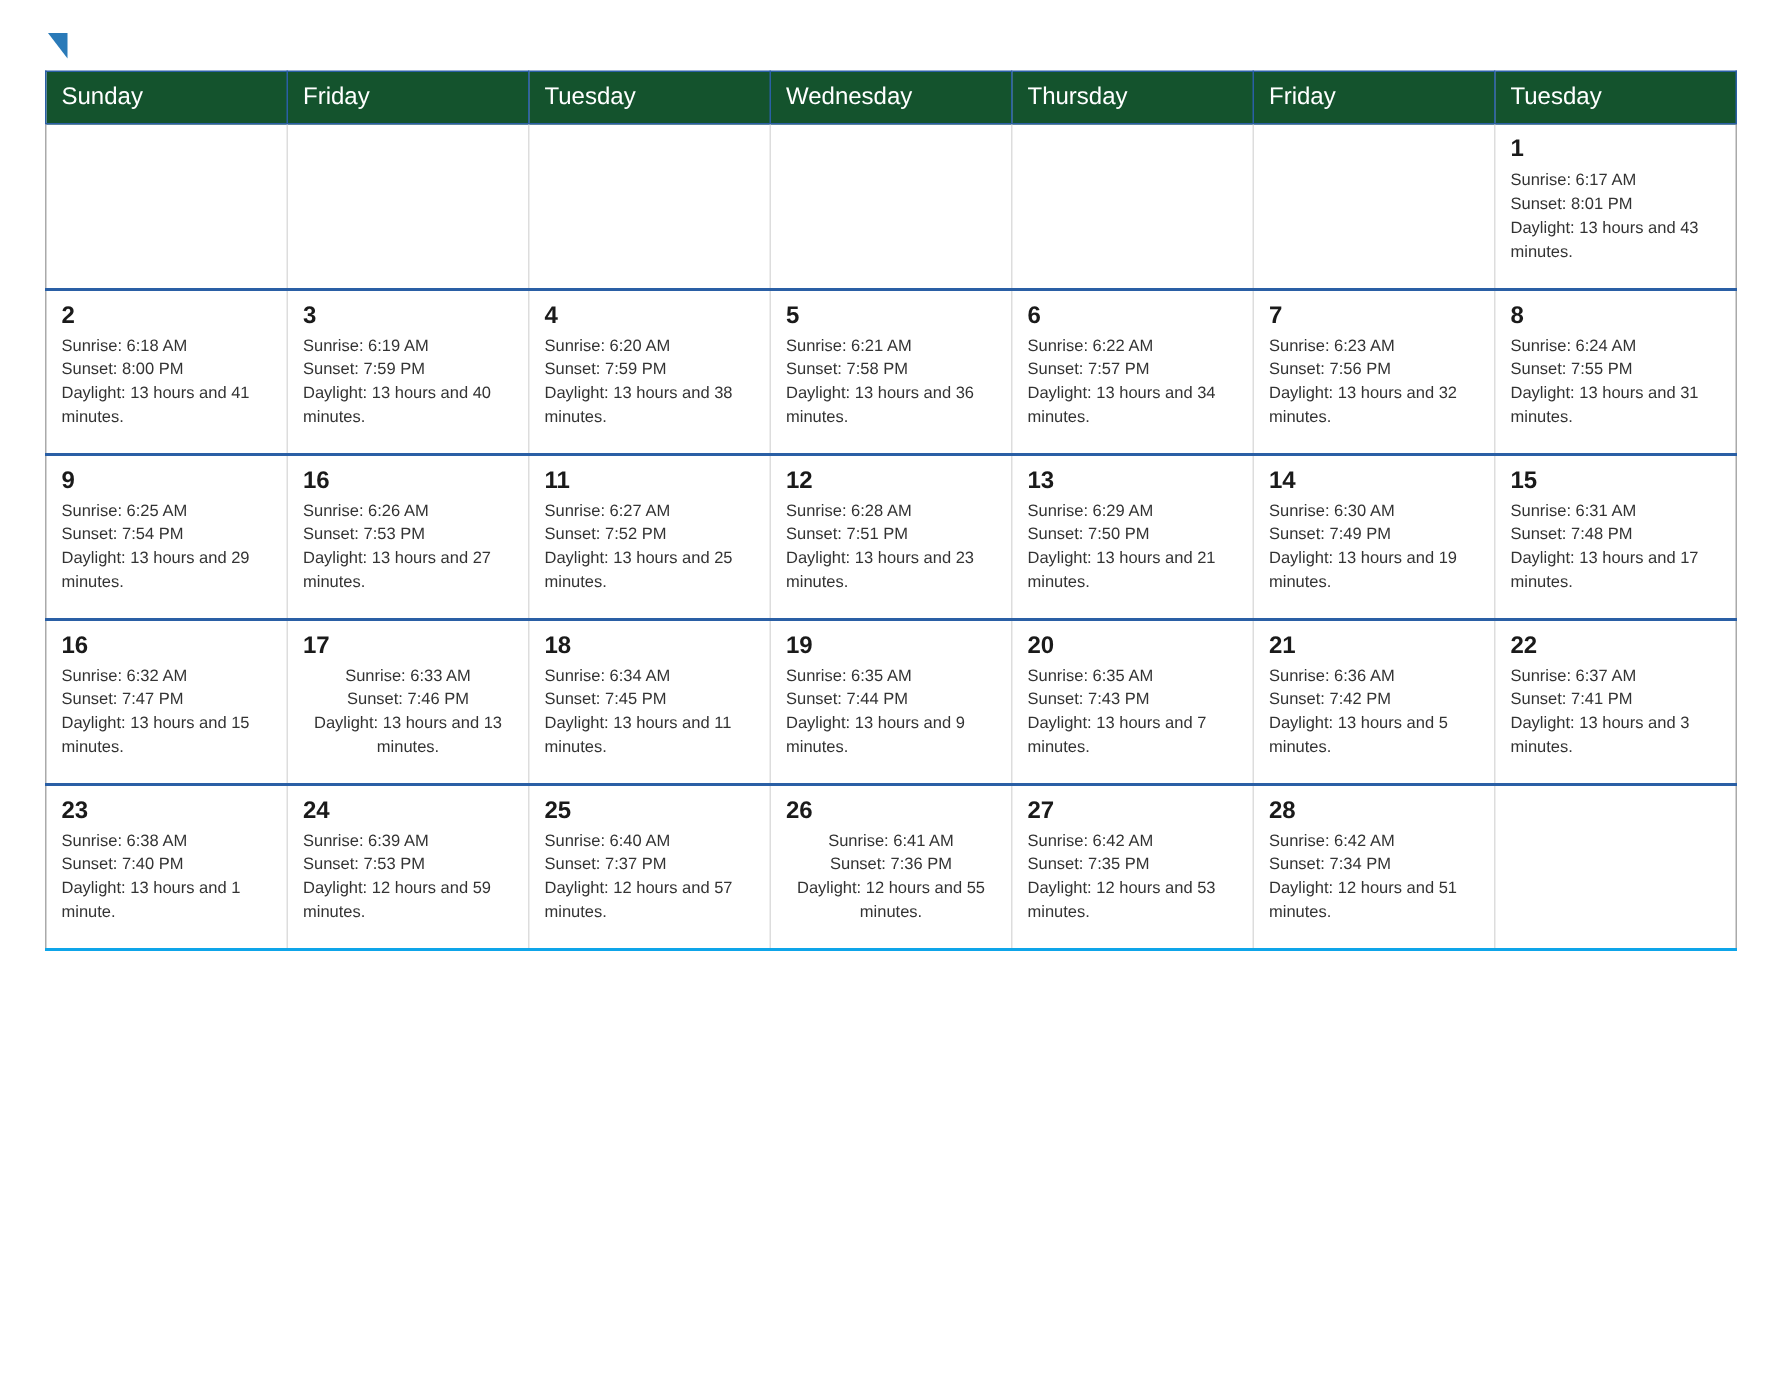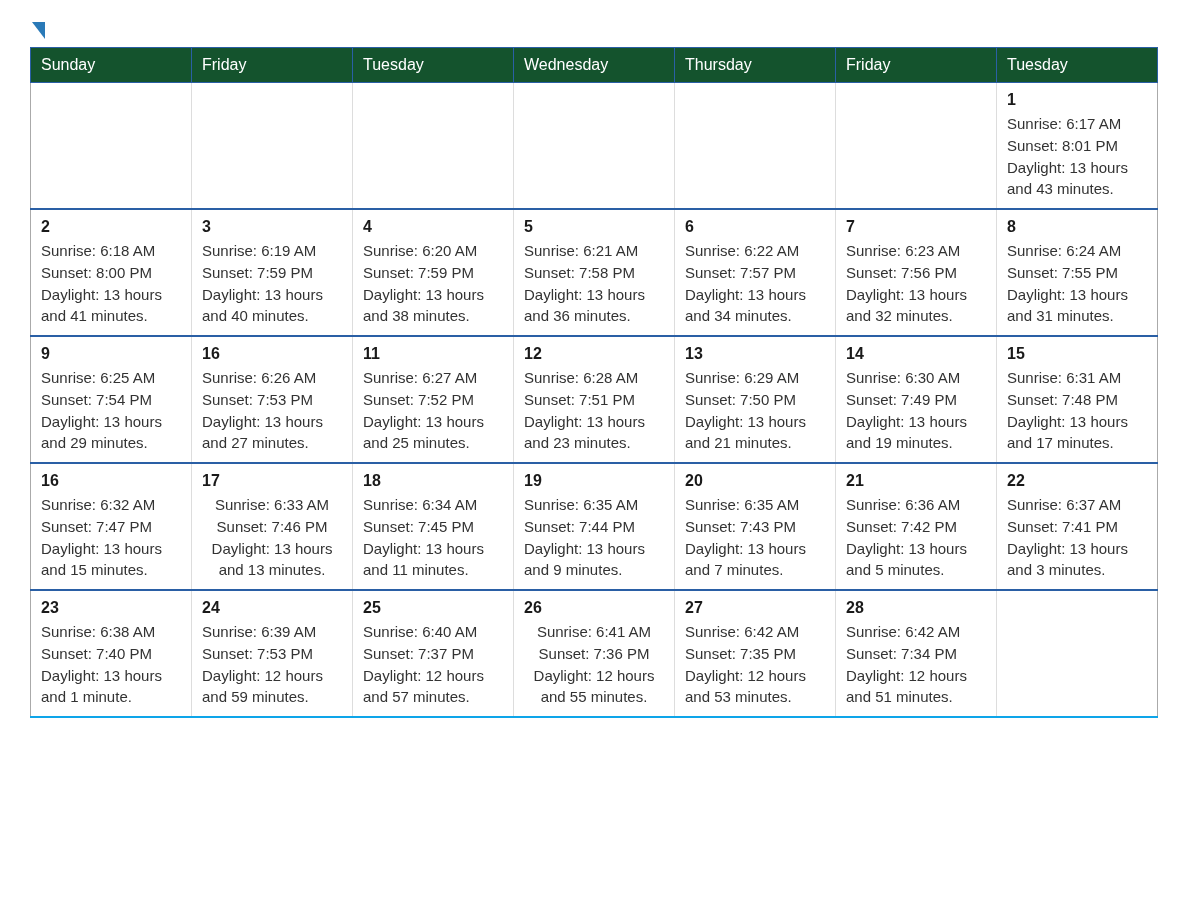--- a/index.html
+++ b/index.html
@@ -76,21 +76,21 @@
       border-right: 1px solid #aaa;
     }
     .day-number {
       font-size: 16px;
       font-weight: bold;
       color: #1a1a1a;
       display: block;
       margin-bottom: 4px;
     }
     .day-info {
-      font-size: 15px;
+      font-size: 11px;
       color: #333;
       line-height: 1.45;
     }
     .last-row td {
       border-bottom: 1px solid #aaa;
     }
     tbody tr:last-child {
       border-bottom: 2px solid #0ea5e9;
     }
     .logo-wrapper {

